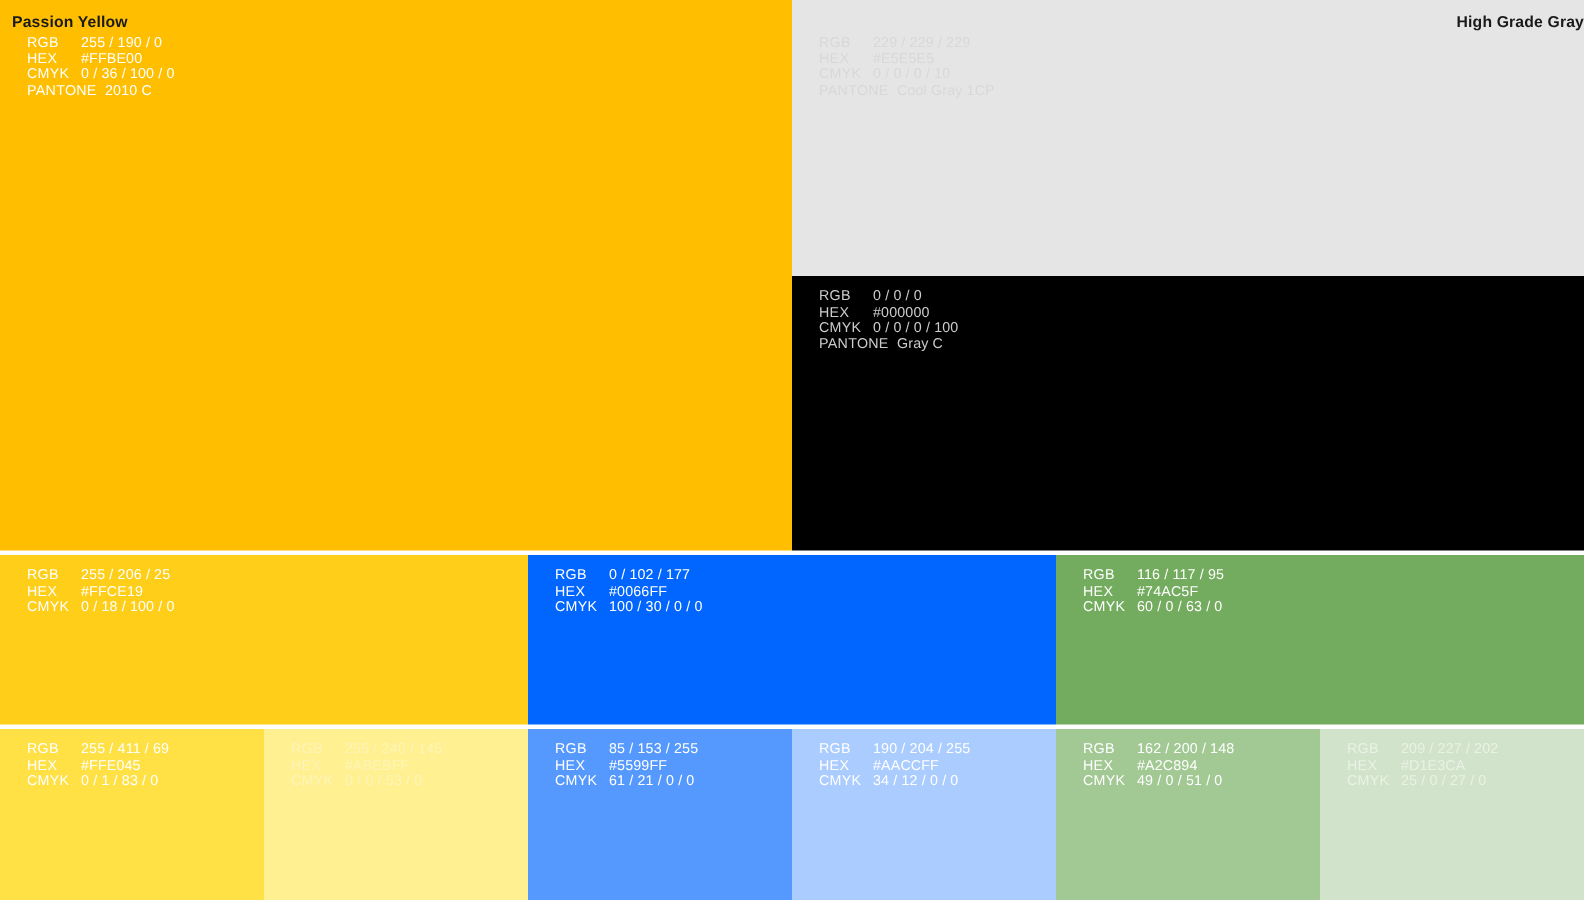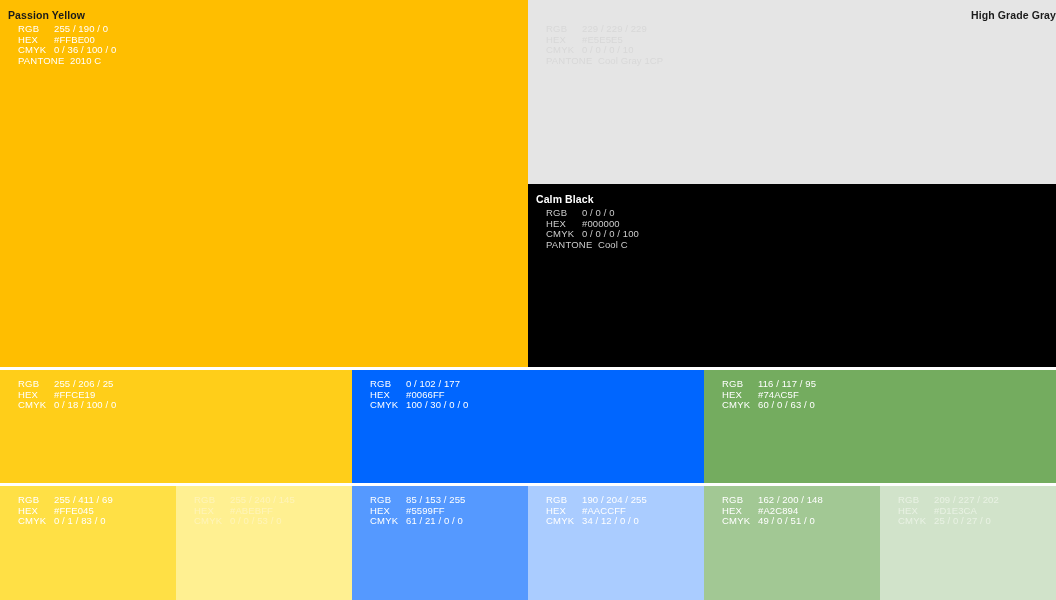--- a/index.html
+++ b/index.html
@@ -118,36 +118,35 @@
       </div>
       <div class="spec-row pantone">
         <span class="k">PANTONE</span>
         <span class="v">Cool Gray 1CP</span>
       </div>
     </div>
   </div>
 
   <div class="swatch t-black" style="left:528px; top:184px; width:528px; height:183px; background:#000000;">
     <div class="info">
-      <div class="swatch-name">Calm Black</div>
       <div class="spec-row">
         <span class="k">RGB</span>
         <span class="v">0 / 0 / 0</span>
       </div>
       <div class="spec-row">
         <span class="k">HEX</span>
         <span class="v">#000000</span>
       </div>
       <div class="spec-row">
         <span class="k">CMYK</span>
         <span class="v">0 / 0 / 0 / 100</span>
       </div>
       <div class="spec-row pantone">
         <span class="k">PANTONE</span>
-        <span class="v">Cool C</span>
+        <span class="v">Gray C</span>
       </div>
     </div>
   </div>
 
   <div class="swatch t-light" style="left:0px; top:370px; width:352px; height:113px; background:#FFCE19;">
     <div class="info">
       <div class="spec-row">
         <span class="k">RGB</span>
         <span class="v">255 / 206 / 25</span>
       </div>

